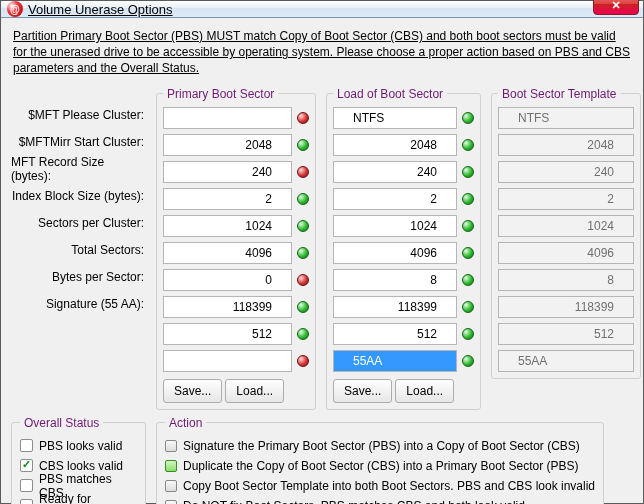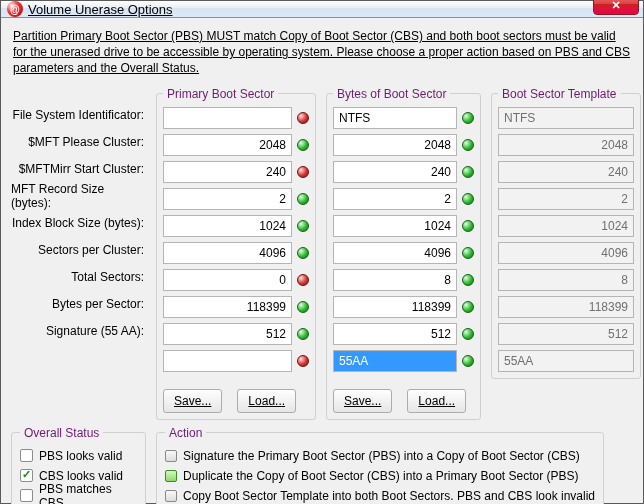--- a/index.html
+++ b/index.html
@@ -12,28 +12,28 @@
   .body { flex:1; padding:8px 10px 8px 10px; display:flex; flex-direction:column; gap:6px; }
   .intro { font-size:12px; line-height:1.35; padding:2px 2px 4px 2px;text-decoration:underline; }
   fieldset { border:1px solid #d0d0d0; border-radius:3px; margin:0; padding:6px 8px 8px 8px; background:#f0f0f0; position:relative; }
   legend { font-size:12px; padding:0 4px; color:#701a75; }
   .grid-area { display:grid; grid-template-columns:135px 160px 155px 150px; gap:0 10px; }
   .label-col { display:flex; flex-direction:column; gap:5px; padding-top:17px; }
   .label-col .lab { height:22px; display:flex; align-items:center; justify-content:flex-end; padding-right:2px; font-size:12px; }
   .group-col fieldset { padding:6px 6px 6px 6px; }
   .rows { display:flex; flex-direction:column; gap:5px; }
   .cell { display:flex; align-items:center; height:22px; gap:5px; }
-  .cell input[type=text] { height:22px; width:100%; border:1px solid #b5b5b5; background:#fff; padding:0 5px; font-size:12px; text-align:right; font-family:inherit; outline:none; }
+  .cell input[type=text] { height:22px; width:100%; border:1px solid #b5b5b5; background:#fff; padding:0 19px; font-size:12px; text-align:right; font-family:inherit; outline:none; }
   .cell input[disabled] { background:#f2f2f2; color:#707070; }
   .cell input.left { text-align:left; }
   .cell input.selected { background:#3399ff; color:#fff; }
   .light { width:12px; height:12px; border-radius:50%; flex:0 0 12px; display:inline-block; }
   .green { background:radial-gradient(circle at 30% 30%,#dfffe0,#2eb82e 55%,#157015 100%); border:1px solid #116611; }
   .red   { background:radial-gradient(circle at 30% 30%,#ffdcdc,#d63434 55%,#7a1515 100%); border:1px solid #701010; }
-  .btnrow { display:flex; gap:15px; margin-top:12px;text-decoration:underline; }
+  .btnrow { display:flex; gap:3px; margin-top:2px; }
   button { font-family:inherit; font-size:12px; height:24px; padding:0 10px; background:linear-gradient(to bottom,#fefefe,#e6e6e6); border:1px solid #acacac; border-radius:3px; cursor:pointer; }
   .lower { display:flex; gap:10px; }
   .lower fieldset { flex:0 0 auto; }
   .overall { width:135px; }
   .action { flex:1; }
   .overall .item, .action .item { display:flex; align-items:center; height:20px; gap:6px; font-size:12px; }
   .chk { width:13px; height:13px; border:1px solid #8c8c8c; background:#fff; flex:0 0 13px; position:relative; border-radius:2px; }
   .chk.green-chk::after { content:"✓"; color:#1a8a1a; font-size:11px; font-weight:bold; position:absolute; top:-2px; left:1px; }
   .sq { width:12px; height:12px; flex:0 0 12px; border:1px solid #888; background:linear-gradient(to bottom,#f8f8f8,#dcdcdc); border-radius:2px; }
   .sq.sel { background:linear-gradient(to bottom,#d4f7c6,#8bdc63); border-color:#3a8a28; }
@@ -51,21 +51,20 @@
     </div>
   </div>
 
   <div class="body">
 
     <div class="intro">Partition Primary Boot Sector (PBS) MUST match Copy of Boot Sector (CBS) and both boot sectors must be valid for the unerased drive to be accessible by operating system. Please choose a proper action based on PBS and CBS parameters and the Overall Status.</div>
 
     <div class="grid-area">
 
       <div class="label-col">
-        <div class="lab">File System Identificator:</div>
         <div class="lab">$MFT Please Cluster:</div>
         <div class="lab">$MFTMirr Start Cluster:</div>
         <div class="lab">MFT Record Size (bytes):</div>
         <div class="lab">Index Block Size (bytes):</div>
         <div class="lab">Sectors per Cluster:</div>
         <div class="lab">Total Sectors:</div>
         <div class="lab">Bytes per Sector:</div>
         <div class="lab">Signature (55 AA):</div>
       </div>
 
@@ -116,21 +115,21 @@
             <div class="btnrow">
               <button>Save...</button>
               <button>Load...</button>
             </div>
           </div>
         </fieldset>
       </div>
 
       <div class="group-col">
         <fieldset>
-          <legend>Bytes of Boot Sector</legend>
+          <legend>Load of Boot Sector</legend>
           <div class="rows">
             <div class="cell">
                 <input type="text" class="left" value="NTFS" style="">
                 <span class="light green"></span>
               </div>
             <div class="cell">
                 <input type="text" value="2048" style="">
                 <span class="light green"></span>
               </div>
             <div class="cell">

